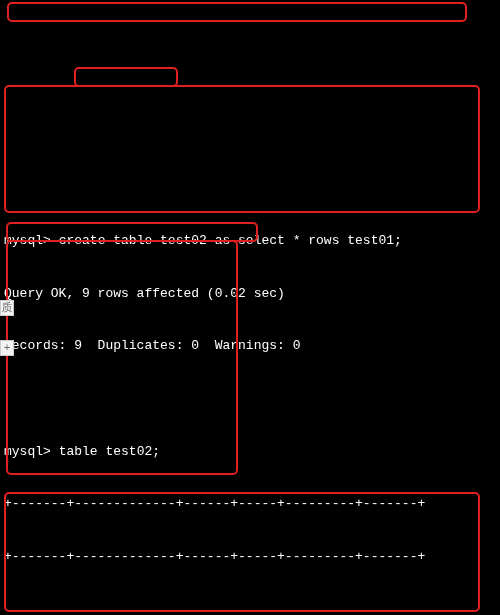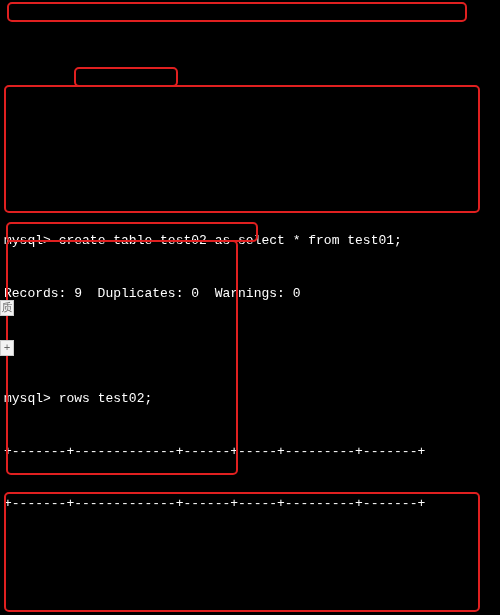--- a/index.html
+++ b/index.html
@@ -59,24 +59,25 @@
   <div class="hl hl1"></div>
   <div class="hl hl2"></div>
   <div class="hl hl3"></div>
   <div class="hl hl4"></div>
   <div class="hl hl5"></div>
   <div class="hl hl6"></div>
 
   <div class="tile">质</div>
   <div class="tile tile2">+</div>
 
-  <span class="line"><span>mysql&gt;</span> <span>create table test02 as select * from test01;</span></span>
+  <span class="line"><span>mysql&gt;</span> <span>create table test02 as select * rows test01;</span></span>
+  <span class="line">Query OK, 9 rows affected (0.02 sec)</span>
   <span class="line">Records: 9  Duplicates: 0  Warnings: 0</span>
   <span class="line"> </span>
-  <span class="line"><span>mysql&gt;</span> <span>rows test02;</span></span>
+  <span class="line"><span>mysql&gt;</span> <span>table test02;</span></span>
   <span class="line">+-------+-------------+------+-----+---------+-------+</span>
   <span class="line">+-------+-------------+------+-----+---------+-------+</span>
   
   
   
   
   
   
   
   

